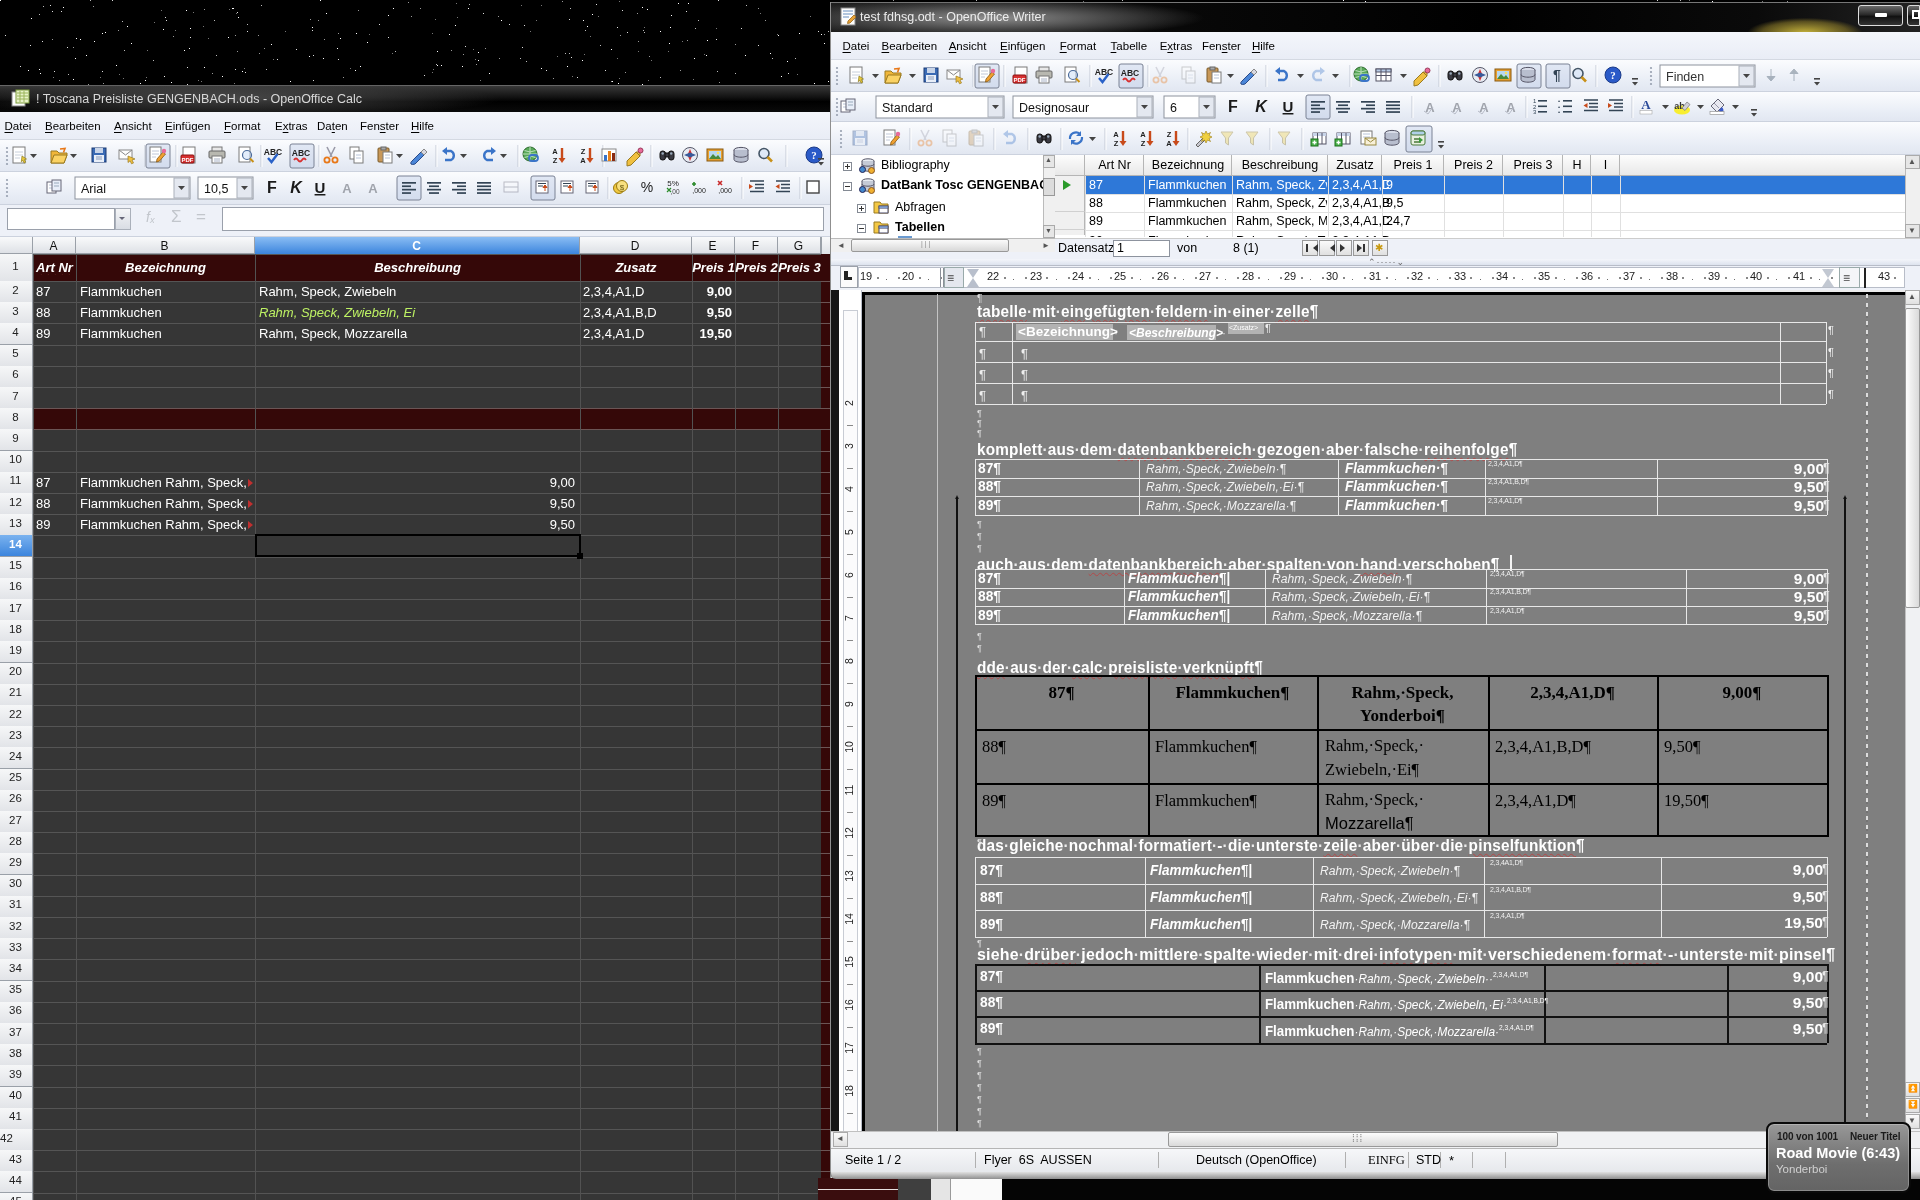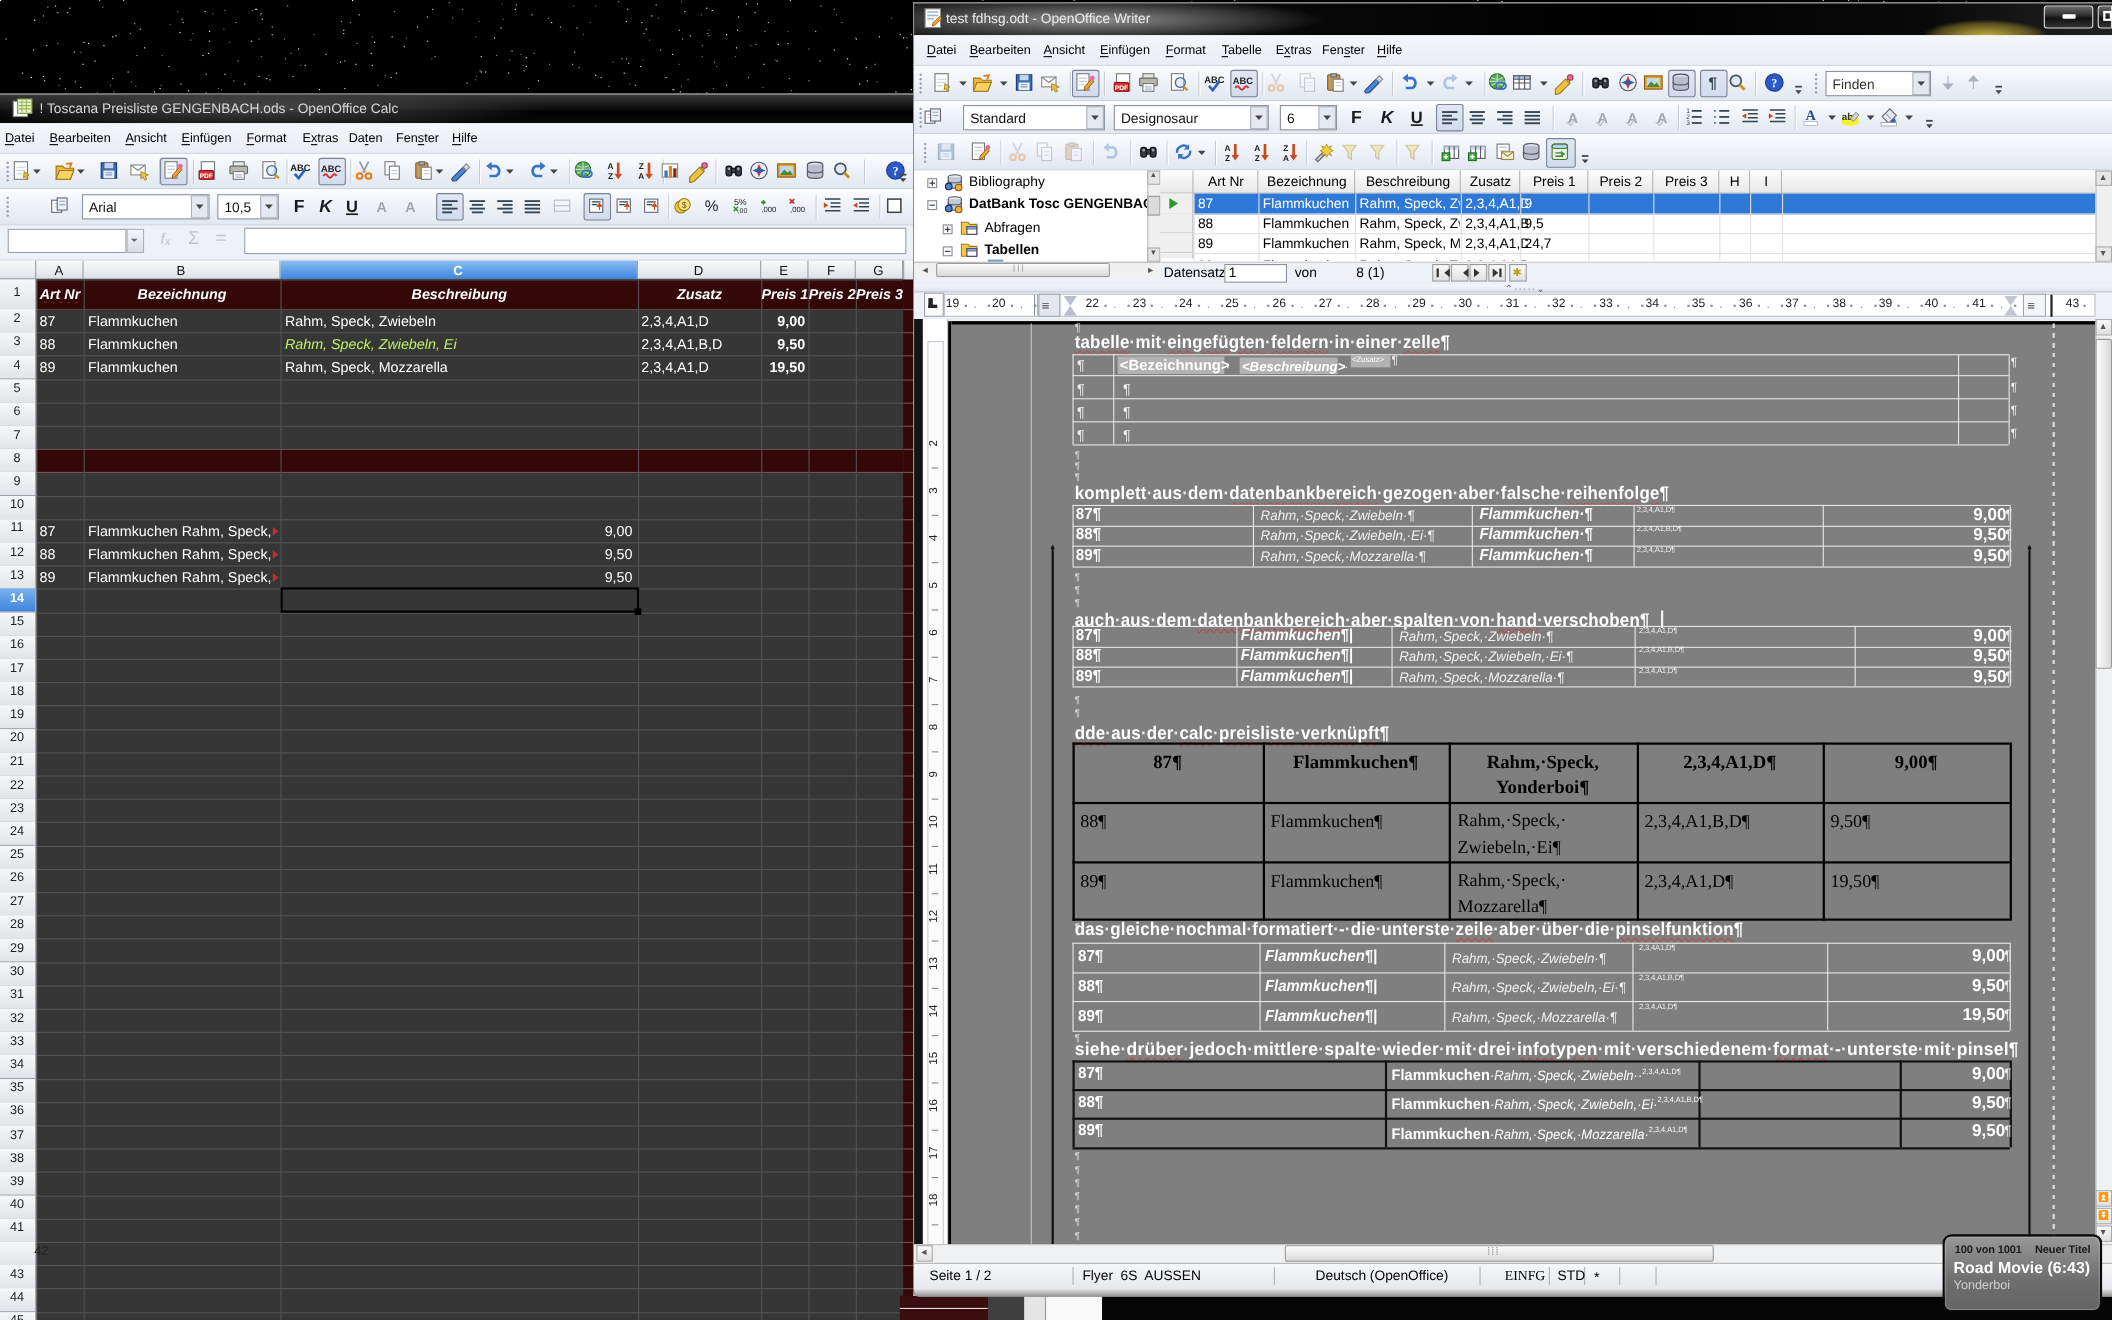--- a/index.html
+++ b/index.html
@@ -397,21 +397,21 @@
 <div style="position:absolute;left:0px;top:1026px;white-space:pre;font-size:11.5px;color:#222;font-weight:normal;"><span style="display:inline-block;width:31px;text-align:center;">37</span></div>
 <div style="position:absolute;left:0px;top:1044px;width:33px;height:22px;background:linear-gradient(#f6f7f8,#e2e4e8);border-bottom:1px solid #9aa0a8;border-right:1px solid #9aa0a8;"></div>
 <div style="position:absolute;left:0px;top:1047px;white-space:pre;font-size:11.5px;color:#222;font-weight:normal;"><span style="display:inline-block;width:31px;text-align:center;">38</span></div>
 <div style="position:absolute;left:0px;top:1065px;width:33px;height:22px;background:linear-gradient(#f6f7f8,#e2e4e8);border-bottom:1px solid #9aa0a8;border-right:1px solid #9aa0a8;"></div>
 <div style="position:absolute;left:0px;top:1068px;white-space:pre;font-size:11.5px;color:#222;font-weight:normal;"><span style="display:inline-block;width:31px;text-align:center;">39</span></div>
 <div style="position:absolute;left:0px;top:1087px;width:33px;height:22px;background:linear-gradient(#f6f7f8,#e2e4e8);border-bottom:1px solid #9aa0a8;border-right:1px solid #9aa0a8;"></div>
 <div style="position:absolute;left:0px;top:1089px;white-space:pre;font-size:11.5px;color:#222;font-weight:normal;"><span style="display:inline-block;width:31px;text-align:center;">40</span></div>
 <div style="position:absolute;left:0px;top:1108px;width:33px;height:22px;background:linear-gradient(#f6f7f8,#e2e4e8);border-bottom:1px solid #9aa0a8;border-right:1px solid #9aa0a8;"></div>
 <div style="position:absolute;left:0px;top:1110px;white-space:pre;font-size:11.5px;color:#222;font-weight:normal;"><span style="display:inline-block;width:31px;text-align:center;">41</span></div>
 <div style="position:absolute;left:0px;top:1129px;width:33px;height:22px;background:linear-gradient(#f6f7f8,#e2e4e8);border-bottom:1px solid #9aa0a8;border-right:1px solid #9aa0a8;"></div>
-<div style="position:absolute;left:0px;top:1132px;white-space:pre;font-size:11.5px;color:#222;font-weight:normal;"><span style="display:inline-block;width:44px;text-align:right;">42</span></div>
+<div style="position:absolute;left:0px;top:1132px;white-space:pre;font-size:11.5px;color:#222;font-weight:normal;"><span style="display:inline-block;width:44px;text-align:left;">42</span></div>
 <div style="position:absolute;left:0px;top:1150px;width:33px;height:22px;background:linear-gradient(#f6f7f8,#e2e4e8);border-bottom:1px solid #9aa0a8;border-right:1px solid #9aa0a8;"></div>
 <div style="position:absolute;left:0px;top:1153px;white-space:pre;font-size:11.5px;color:#222;font-weight:normal;"><span style="display:inline-block;width:31px;text-align:center;">43</span></div>
 <div style="position:absolute;left:0px;top:1171px;width:33px;height:22px;background:linear-gradient(#f6f7f8,#e2e4e8);border-bottom:1px solid #9aa0a8;border-right:1px solid #9aa0a8;"></div>
 <div style="position:absolute;left:0px;top:1174px;white-space:pre;font-size:11.5px;color:#222;font-weight:normal;"><span style="display:inline-block;width:31px;text-align:center;">44</span></div>
 <div style="position:absolute;left:0px;top:1193px;width:33px;height:22px;background:linear-gradient(#f6f7f8,#e2e4e8);border-bottom:1px solid #9aa0a8;border-right:1px solid #9aa0a8;"></div>
 <div style="position:absolute;left:0px;top:1195px;white-space:pre;font-size:11.5px;color:#222;font-weight:normal;"><span style="display:inline-block;width:31px;text-align:center;">45</span></div>
 <div style="position:absolute;left:821px;top:254px;width:11px;height:946px;background:#350808;"></div>
 <div style="position:absolute;left:821px;top:281px;width:11px;height:1px;background:#6b5555;"></div>
 <div style="position:absolute;left:821px;top:302px;width:11px;height:1px;background:#6b5555;"></div>
 <div style="position:absolute;left:821px;top:323px;width:11px;height:1px;background:#6b5555;"></div>
@@ -1296,21 +1296,21 @@
 <div style="position:absolute;left:1657px;top:683px;width:170px;text-align:center;font-size:17px;font-weight:bold;font-family:'Liberation Serif',serif;color:#000;white-space:pre;">9,00¶</div>
 <div style="position:absolute;left:982px;top:737px;white-space:pre;font-size:16.5px;font-family:'Liberation Serif',serif;color:#000;">88¶</div>
 <div style="position:absolute;left:1155px;top:737px;white-space:pre;font-size:16.5px;font-family:'Liberation Serif',serif;color:#000;">Flammkuchen¶</div>
 <div style="position:absolute;left:1325px;top:736px;white-space:pre;font-size:16.5px;font-family:'Liberation Serif',serif;color:#000;">Rahm,·Speck,·</div>
 <div style="position:absolute;left:1325px;top:760px;white-space:pre;font-size:16.5px;font-family:'Liberation Serif',serif;color:#000;">Zwiebeln,·Ei¶</div>
 <div style="position:absolute;left:1495px;top:737px;white-space:pre;font-size:16.5px;font-family:'Liberation Serif',serif;color:#000;">2,3,4,A1,B,D¶</div>
 <div style="position:absolute;left:1664px;top:737px;white-space:pre;font-size:16.5px;font-family:'Liberation Serif',serif;color:#000;">9,50¶</div>
 <div style="position:absolute;left:982px;top:791px;white-space:pre;font-size:16.5px;font-family:'Liberation Serif',serif;color:#000;">89¶</div>
 <div style="position:absolute;left:1155px;top:791px;white-space:pre;font-size:16.5px;font-family:'Liberation Serif',serif;color:#000;">Flammkuchen¶</div>
 <div style="position:absolute;left:1325px;top:790px;white-space:pre;font-size:16.5px;font-family:'Liberation Serif',serif;color:#000;">Rahm,·Speck,·</div>
-<div style="position:absolute;left:1325px;top:814px;white-space:pre;font-size:16.5px;font-family:Liberation Serif, serif;color:#000;">Mozzarella¶</div>
+<div style="position:absolute;left:1325px;top:814px;white-space:pre;font-size:16.5px;font-family:Liberation Sans, sans-serif;color:#000;">Mozzarella¶</div>
 <div style="position:absolute;left:1495px;top:791px;white-space:pre;font-size:16.5px;font-family:'Liberation Serif',serif;color:#000;">2,3,4,A1,D¶</div>
 <div style="position:absolute;left:1664px;top:791px;white-space:pre;font-size:16.5px;font-family:'Liberation Serif',serif;color:#000;">19,50¶</div>
 <div style="position:absolute;left:975px;top:857px;width:852px;height:1px;background:#e8e8e8;"></div>
 <div style="position:absolute;left:975px;top:884px;width:852px;height:1px;background:#e8e8e8;"></div>
 <div style="position:absolute;left:975px;top:910px;width:852px;height:1px;background:#e8e8e8;"></div>
 <div style="position:absolute;left:975px;top:937px;width:852px;height:1px;background:#e8e8e8;"></div>
 <div style="position:absolute;left:975px;top:857px;width:1px;height:80px;background:#e8e8e8;"></div>
 <div style="position:absolute;left:1145px;top:857px;width:1px;height:80px;background:#e8e8e8;"></div>
 <div style="position:absolute;left:1313px;top:857px;width:1px;height:80px;background:#e8e8e8;"></div>
 <div style="position:absolute;left:1484px;top:857px;width:1px;height:80px;background:#e8e8e8;"></div>

